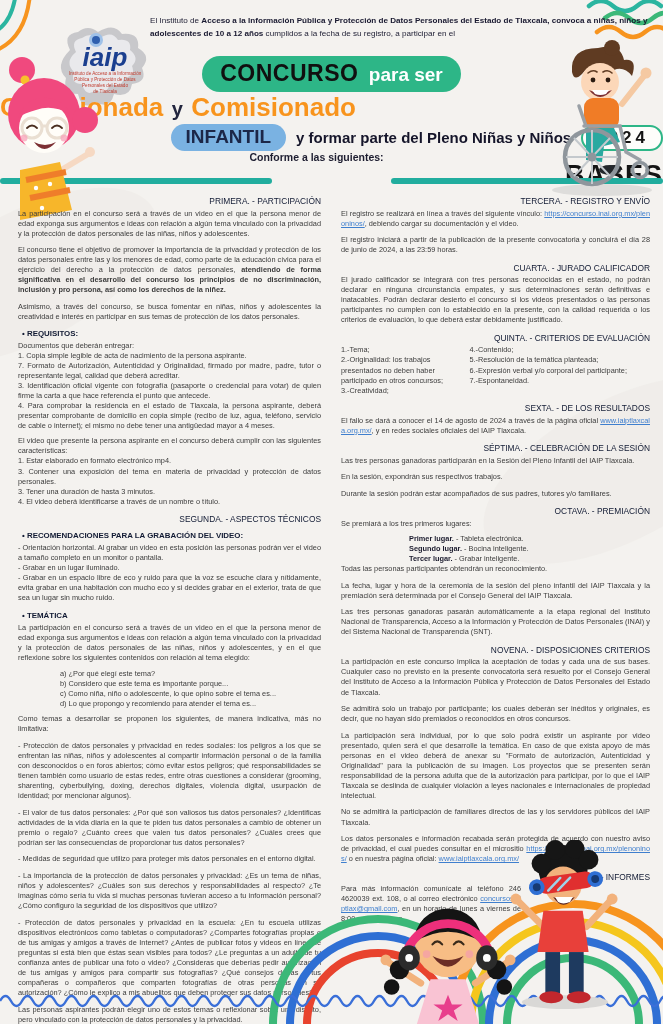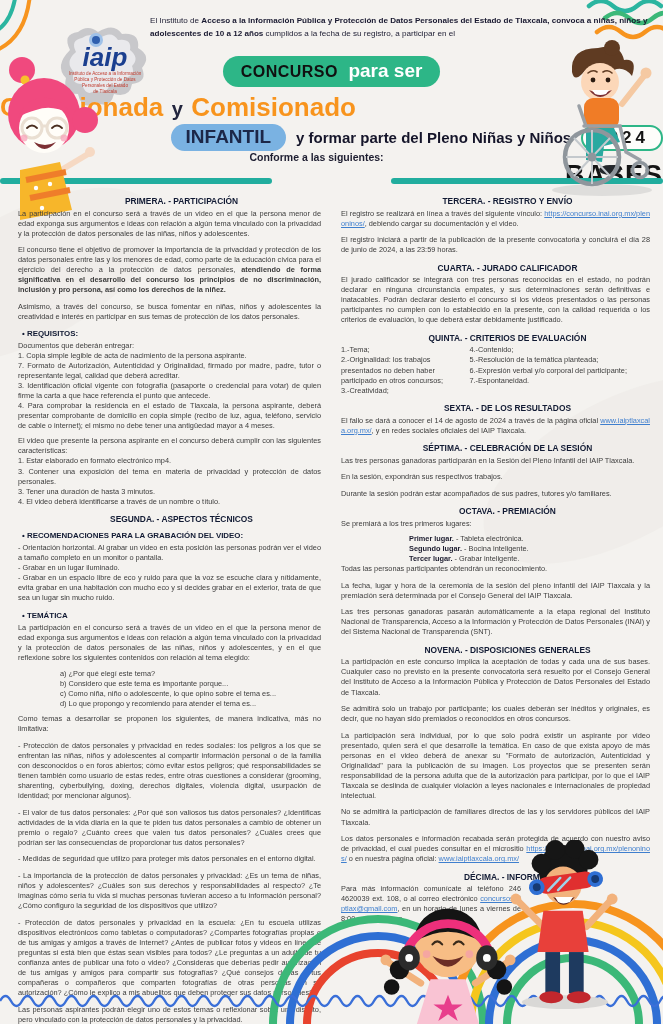--- a/index.html
+++ b/index.html
@@ -5,21 +5,21 @@
   html,body{margin:0;padding:0;}
   .page{position:relative;width:663px;height:1024px;background:#f4f2ef;overflow:hidden;
         font-family:"Liberation Sans",sans-serif;color:#3c3c3c;}
   .swoosh{position:absolute;background:#eceae6;border-radius:50%;opacity:.55;}
   
   .intro{position:absolute;left:150px;top:15px;width:500px;font-size:8.1px;line-height:1.55;
          color:#232338;text-align:left;}
   .intro b{font-weight:700;color:#191930;}
   .title-line1{position:absolute;left:0;top:56px;width:663px;text-align:center;}
   .pill-green{display:inline-block;background:#2db687;border-radius:22px;padding:4px 18px 5px;}
-  .pill-green .w1{font-size:16px;font-weight:800;color:#101010;letter-spacing:.5px;}
+  .pill-green .w1{font-size:23px;font-weight:800;color:#101010;letter-spacing:.5px;}
   .pill-green .w2{font-size:19px;font-weight:700;color:#ffffff;margin-left:6px;}
   .title-line2{position:absolute;left:0;top:92px;width:538px;text-align:left;}
   .title-line2 .orange{font-size:26px;font-weight:800;color:#f8941d;}
   .title-line2 .y{font-size:20px;font-weight:700;color:#22263f;margin:0 4px;}
   .title-line3{position:absolute;left:0;top:124px;width:663px;display:flex;justify-content:flex-end;
                align-items:center;gap:10px;}
   .pill-blue{background:#7ab2e2;border-radius:18px;padding:2px 15px 3px;font-size:19px;font-weight:800;color:#1c2748;}
   .pleno-txt{font-size:15px;font-weight:600;color:#15152a;}
   .pill-year{background:#fdfdfb;border:2.5px solid #2db687;border-radius:16px;padding:1px 12px;
              font-size:17px;font-weight:700;letter-spacing:4px;color:#141414;}
@@ -29,21 +29,21 @@
          font-weight:700;color:#141414;letter-spacing:1px;}
   .divider{position:absolute;top:178px;height:5.5px;background:#21ad9e;border-radius:3px;}
   .divider.left{left:0;width:272px;}
   .divider.right{left:391px;width:272px;}
   
   .col{position:absolute;top:196px;}
   .col-left{left:18px;width:303px;}
   .col-right{left:341px;width:309px;}
   .col p{font-size:7.35px;line-height:1.37;margin:0 0 6.5px;text-align:justify;}
   .col p.tight{margin:0;}
-  .h{font-size:8.4px;font-weight:700;color:#111a33;margin:7.5px 0 2.5px;text-align:center;padding-left:24px;}
+  .h{font-size:8.4px;font-weight:400;color:#111a33;margin:7.5px 0 2.5px;text-align:right;padding-left:24px;}
   .h.first{margin-top:0;}
   .bh{font-size:7.9px;font-weight:800;color:#111a33;margin:7px 0 3px;padding-left:4px;text-align:left;}
   .opt{font-size:7.35px;line-height:1.45;margin:0 0 0 42px !important;text-align:left !important;}
   .gap{height:5px;}
   .lnk{color:#3f7fce;text-decoration:underline;cursor:pointer;word-break:break-all;}
   .quinta-cols{display:flex;gap:8px;margin:0 0 6.5px;}
   .quinta-cols .qc1{width:40%;}
   .quinta-cols .qc2{width:60%;}
   .quinta-cols p{margin:0;text-align:left;}
   .prize{margin:0 0 0 68px !important;text-align:left;}
@@ -229,21 +229,21 @@
     <div class="h">OCTAVA. - PREMIACIÓN</div>
     <p class="tight">Se premiará a los tres primeros lugares:</p>
     <div class="gap"></div>
     <p class="prize tight"><b>Primer lugar.</b><span> - Tableta electrónica.</span></p>
     <p class="prize tight"><b>Segundo lugar.</b><span> - Bocina inteligente.</span></p>
     <p class="prize"><b>Tercer lugar.</b><span> - Grabar inteligente.</span></p>
     <p>Todas las personas participantes obtendrán un reconocimiento.</p>
     <p>La fecha, lugar y hora de la ceremonia de la sesión del pleno infantil del IAIP Tlaxcala y la premiación será determinada por el Consejo General del IAIP Tlaxcala.</p>
     <p>Las tres personas ganadoras pasarán automáticamente a la etapa regional del Instituto Nacional de Transparencia, Acceso a la Información y Protección de Datos Personales (INAI) y del Sistema Nacional de Transparencia (SNT).</p>
 
-    <div class="h">NOVENA. - DISPOSICIONES GENERALES</div>
+    <div class="h">NOVENA. - DISPOSICIONES CRITERIOS</div>
     <p>La participación en este concurso implica la aceptación de todas y cada una de sus bases. Cualquier caso no previsto en la presente convocatoria será resuelto por el Consejo General del Instituto de Acceso a la Información Pública y Protección de Datos Personales del Estado de Tlaxcala.</p>
     <p>Se admitirá solo un trabajo por participante; los cuales deberán ser inéditos y originales, es decir, que no hayan sido premiados o reconocidos en otros concursos.</p>
     <p>La participación será individual, por lo que solo podrá existir un aspirante por video presentado, quien será el que desarrolle la temática. En caso de que exista apoyo de más personas en el video deberá de anexar su "Formato de autorización, Autenticidad y Originalidad" para la publicación de su imagen. Los proyectos que se presenten serán responsabilidad de la persona adulta que de la autorización para participar, por lo que el IAIP Tlaxcala se deslinda de cualquier violación a leyes nacionales e internacionales de propiedad intelectual.</p>
     <p>No se admitirá la participación de familiares directos de las y los servidores públicos del IAIP Tlaxcala.</p>
     <p><span>Los datos personales e información recabada serán protegida de acuerdo con nuestro aviso de privacidad, el cual puedes consultar en el micrositio </span><a class="lnk">https://concurso.inai.org.mx/plenoninos/</a><span> o en nuestra página oficial: </span><a class="lnk">www.iaiptlaxcala.org.mx/</a></p>
 
     <div class="h">DÉCIMA. - INFORMES</div>
     <p class="decima-p"><span>Para más información comunícate al teléfono 246 4620039 ext. 108, o al correo electrónico </span><a class="lnk">concursosiaiptlax@gmail.com</a><span>, en un horario de lunes a viernes de 8:00 a 15:00 horas.</span></p>
   </div>
 

